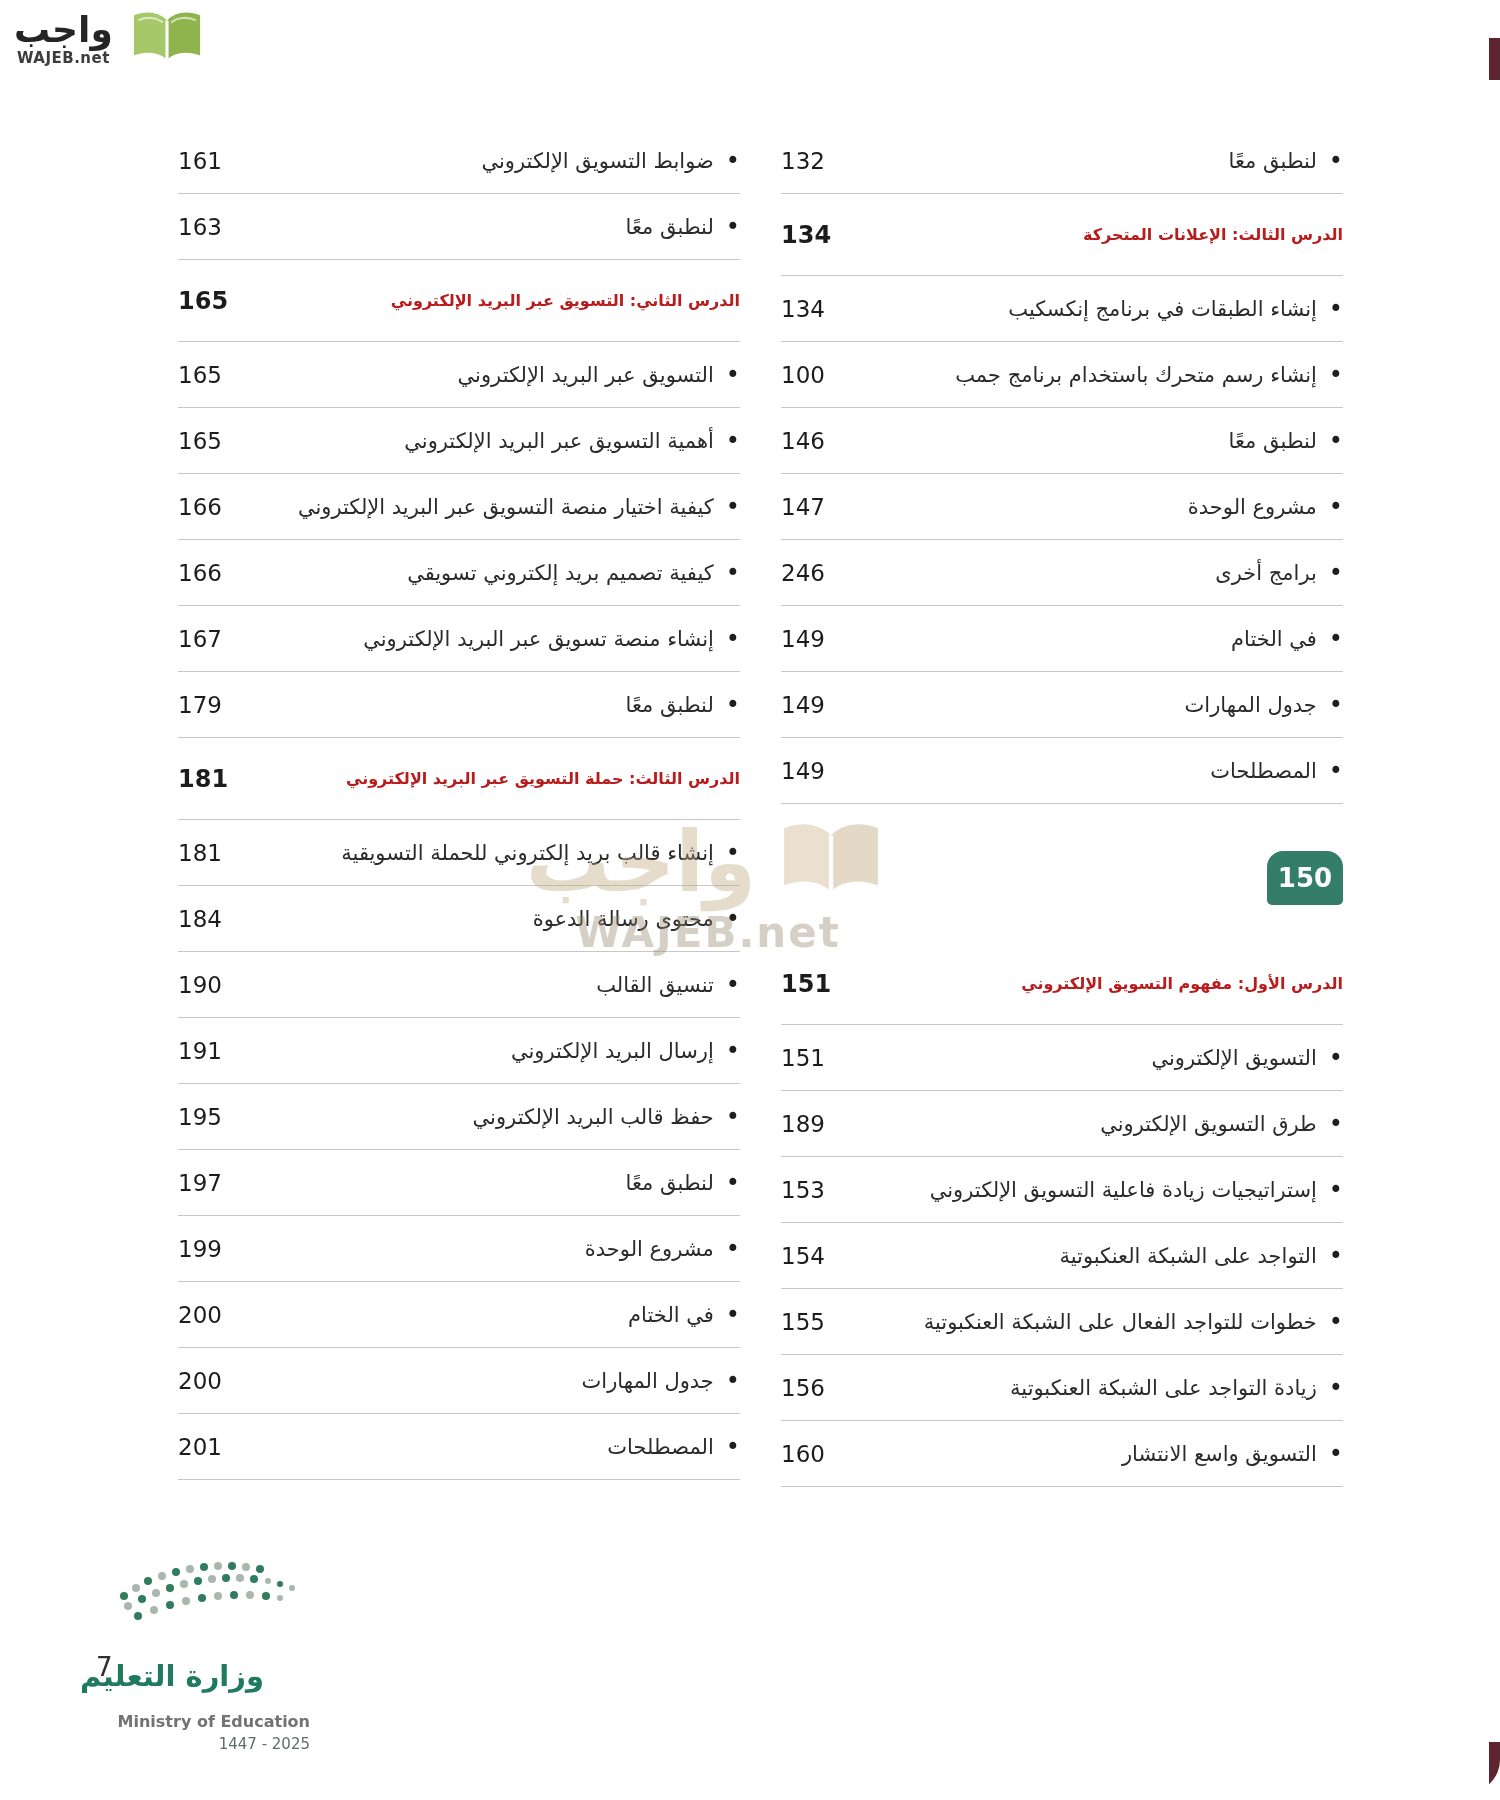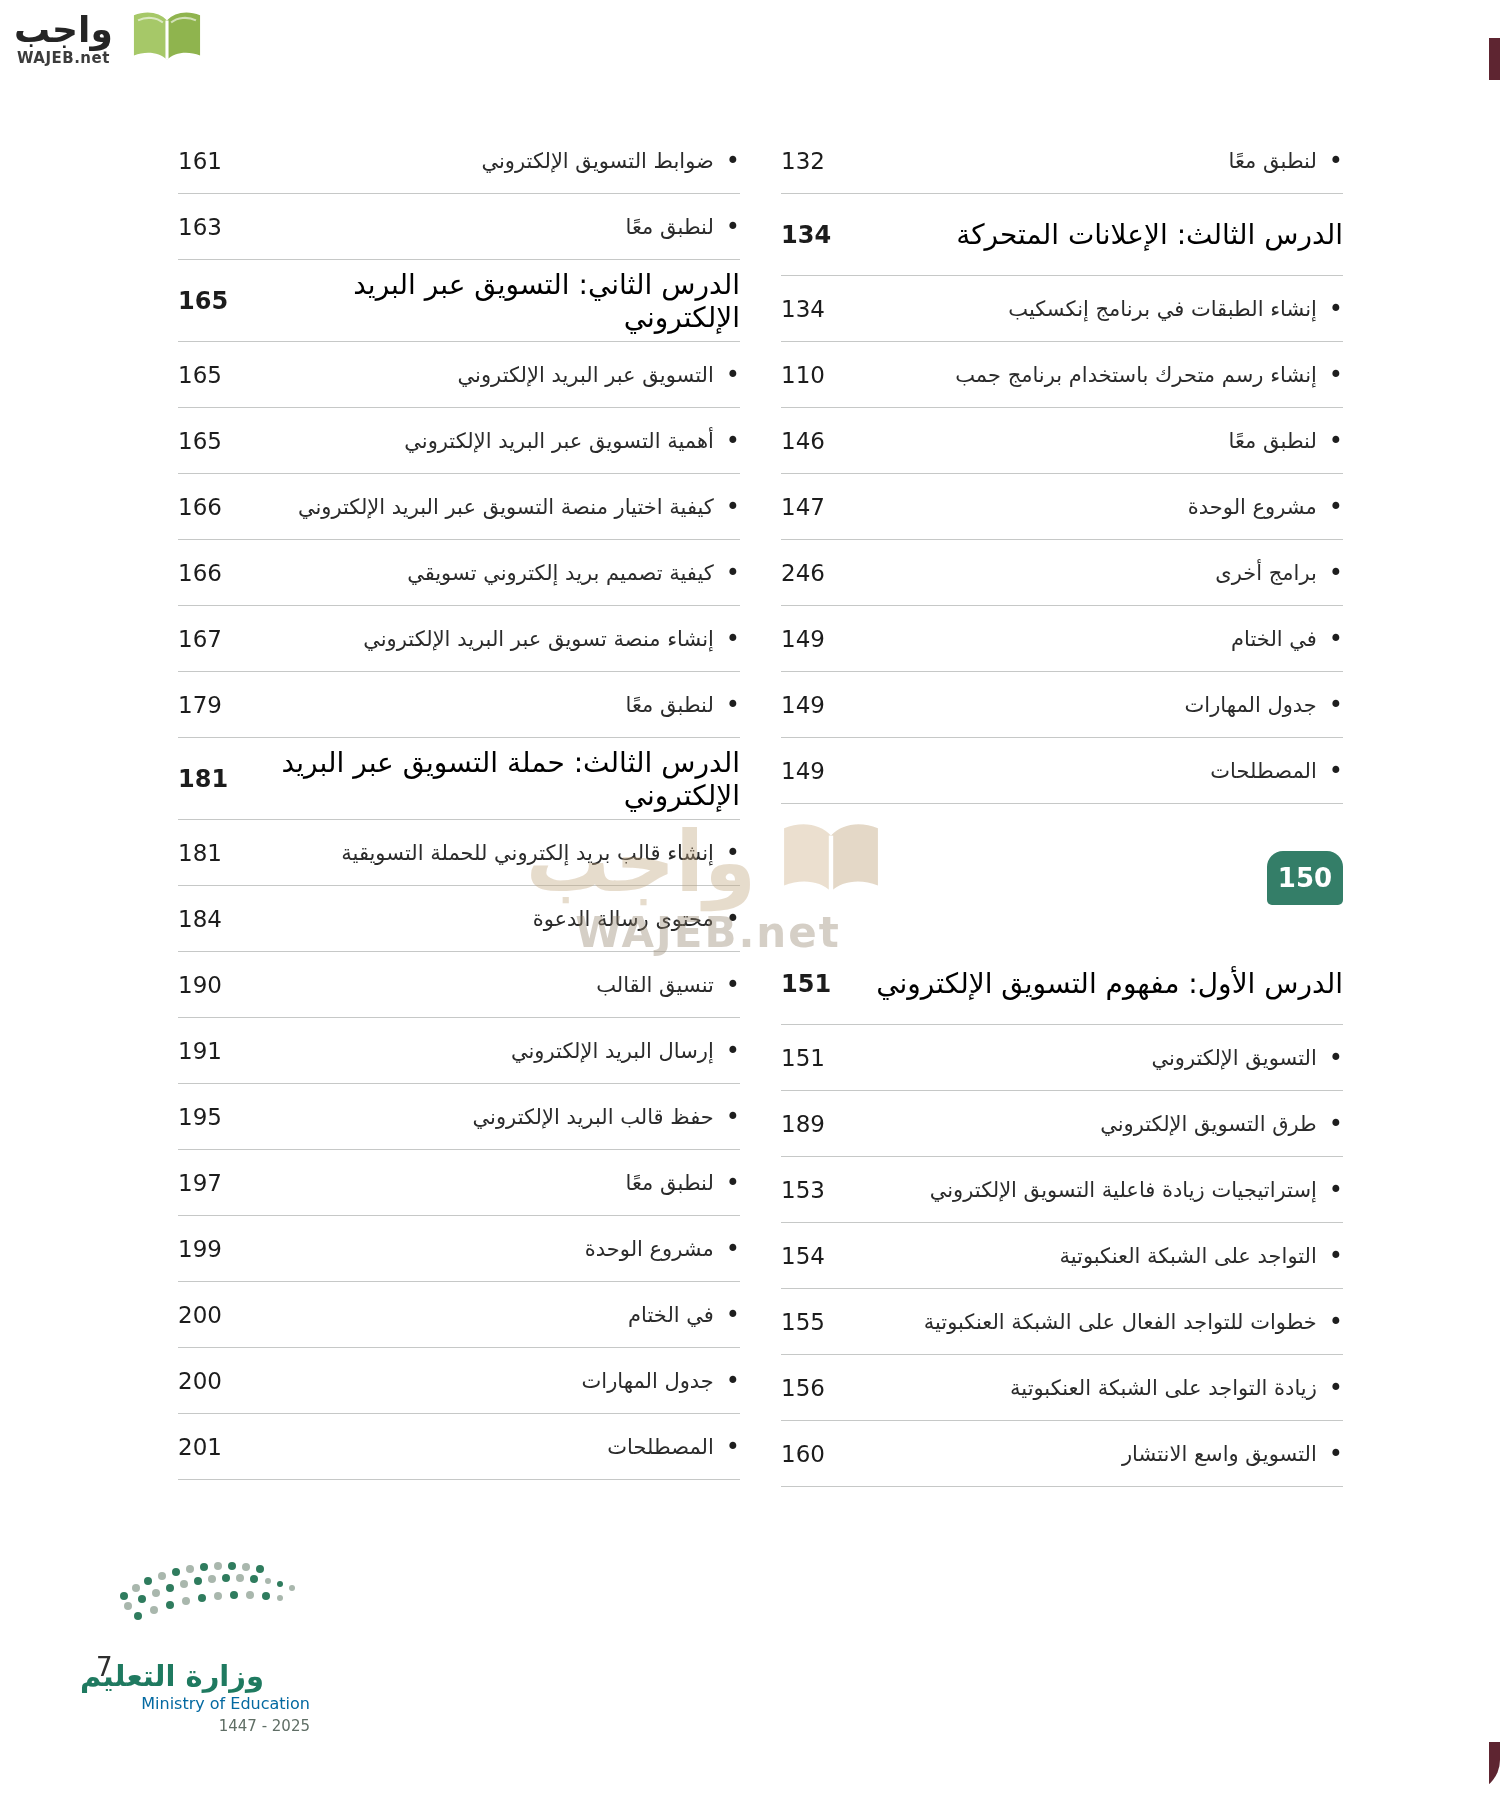--- a/index.html
+++ b/index.html
@@ -33,21 +33,21 @@
   .toc-row {
     display:flex; justify-content:space-between; align-items:center;
     border-bottom:1px solid #c6c8c7;
   }
   .toc-row.item   { height:66px; }
   .toc-row.lesson { height:82px; }
   .toc-row.unit   { height:100px; border-bottom:none; margin-top:24px; margin-bottom:15px; }
 
   .toc-label { display:flex; align-items:center; gap:12px; }
   .item .toc-label   { font-size:21px; color:#2b2b2b; }
-  .lesson .toc-label { font-size:28px; font-weight:normal; color:#000000; }
+  .lesson .toc-label { font-size:16px; font-weight:bold; color:#b91c1c; }
   .unit .toc-label   { font-size:27px; font-weight:bold; color:var(--accent-green,#1f7a60); }
 
   .bullet { font-size:24px; line-height:1; color:#1e1e1e; }
 
   .toc-page { font-size:23px; color:#1c1c1c; direction:ltr; }
   .lesson .toc-page { font-size:24px; font-weight:bold; }
 
   .unit-badge {
     background:var(--badge-green,#347e68); color:#ffffff;
     width:76px; height:54px;
@@ -64,21 +64,21 @@
   }
   .wm-row { display:flex; align-items:center; justify-content:center; gap:16px; }
   .wm-ar { font-size:84px; font-weight:bold; color:var(--watermark-tan,#c0a47c); line-height:1; }
   .wm-book { width:118px; height:88px; }
   .wm-site { font-size:42px; font-weight:bold; color:#93836c; letter-spacing:2px; margin-top:2px; }
 
   
   .footer { position:absolute; left:80px; top:1556px; width:230px; z-index:2; }
   .moe-dots { width:200px; height:80px; display:block; }
   .moe-ar { font-size:29px; font-weight:bold; color:var(--accent-green,#1f7a60); margin-top:23px; direction:rtl; text-align:left; }
-  .moe-en { font-size:16px; color:#0369a1; margin-top:1px; }
+  .moe-en { font-size:16px; color:#737373; margin-top:19px;font-weight:bold; }
   .moe-year { font-size:15px; color:#5f6e65; margin-top:4px; }
 
   .folio {
     position:absolute; left:96px; top:1652px;
     font-size:26px; color:#2e2e2e; z-index:3;
   }
 
   
   .edge-mark {
     position:absolute; right:0; width:11px; height:42px;
@@ -126,21 +126,21 @@
       <div class="toc-row lesson">
         <span class="toc-label">الدرس الثالث: الإعلانات المتحركة</span>
         <span class="toc-page">134</span>
       </div>
       <div class="toc-row item">
         <span class="toc-label"><span class="bullet">•</span>إنشاء الطبقات في برنامج إنكسكيب</span>
         <span class="toc-page">134</span>
       </div>
       <div class="toc-row item">
         <span class="toc-label"><span class="bullet">•</span>إنشاء رسم متحرك باستخدام برنامج جمب</span>
-        <span class="toc-page">110</span>
+        <span class="toc-page">100</span>
       </div>
       <div class="toc-row item">
         <span class="toc-label"><span class="bullet">•</span>لنطبق معًا</span>
         <span class="toc-page">146</span>
       </div>
       <div class="toc-row item">
         <span class="toc-label"><span class="bullet">•</span>مشروع الوحدة</span>
         <span class="toc-page">147</span>
       </div>
       <div class="toc-row item">

